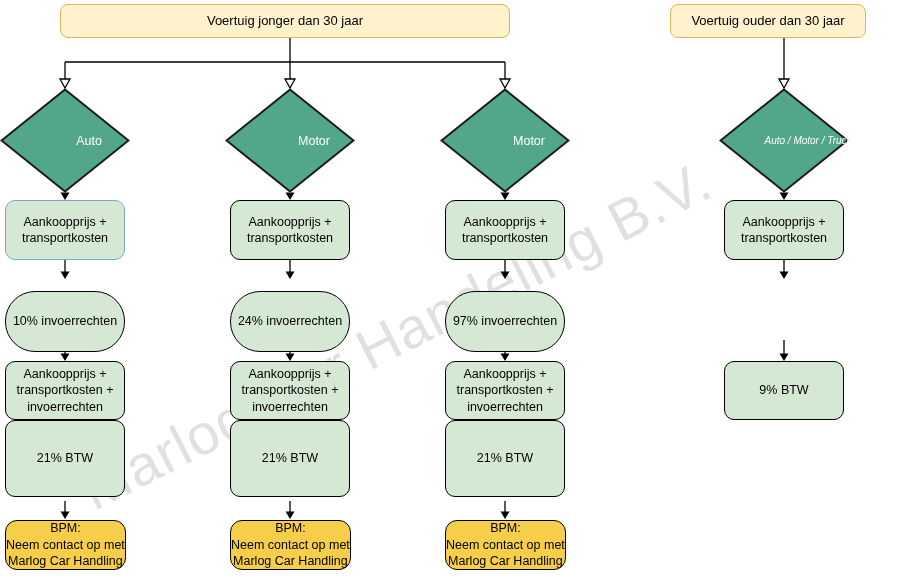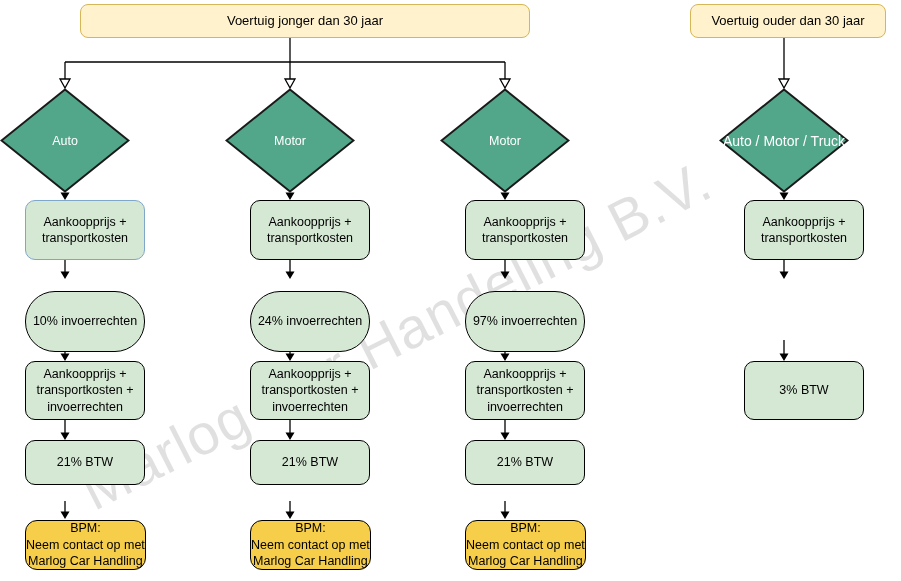--- a/index.html
+++ b/index.html
@@ -11,55 +11,55 @@
     position:absolute;left:88px;top:460px;
     font-size:57px;letter-spacing:1px;white-space:nowrap;
     color:rgba(0,0,0,0.12);
     transform:rotate(-27deg);transform-origin:0 60%;
     z-index:1;pointer-events:none;
   }
   #connectors{position:absolute;left:0;top:0;z-index:2;}
   .node{
     position:absolute;z-index:3;box-sizing:border-box;
     display:flex;align-items:center;justify-content:center;
-    text-align:center;font-size:12.5px;line-height:1.3;margin-left:20px;
+    text-align:center;font-size:12.5px;line-height:1.3;
   }
   .root{
     background:var(--yellow-fill);border:1px solid var(--yellow-border);
     border-radius:8px;font-size:13px;
   }
   .root-young{left:60px;top:4px;width:450px;height:34px;}
   .root-old{left:670px;top:4px;width:196px;height:34px;}
   .pbox{
     background:var(--green-fill);border:1.5px solid #000000;
     border-radius:10px;width:120px;padding:2px;
   }
   .blue-border{border-color:var(--first-box-border);}
   .c1{left:5px;}  .c2{left:230px;} .c3{left:445px;} .c4{left:724px;}
   .r1{top:200px;height:60px;} .r2{top:291px;height:61px;border-radius:30px;}
-  .r3{top:361px;height:59px;} .r4{top:440px;height:45px;}
+  .r3{top:361px;height:59px;} .r4{top:420px;height:77px;}
   .r4b{top:439px;height:61px;} .r5{top:520px;height:50px;}
   .bpm{
     background:var(--bpm-fill);border:1.5px solid #000000;border-radius:12px;
     white-space:pre;line-height:1.35;
   }
   .gray{
     background:var(--gray-fill);border:1.5px solid #4d4d4d;border-radius:10px;
   }
   .diamond{
     position:absolute;z-index:3;width:130px;height:105px;top:88px;
   }
   .diamond svg{position:absolute;left:0;top:0;}
   .d1{left:0px;} .d2{left:225px;} .d3{left:440px;} .d4{left:719px;}
   .diamond .dlabel{
     position:absolute;left:0;top:0;width:100%;height:100%;
     display:flex;align-items:center;justify-content:center;
-    color:#ffffff;font-size:12.5px;text-align:center;
-  }
-  .d4 .dlabel{font-size:14px;}
+    color:#ffffff;font-size:12.5px;text-align:center;padding-left:24px;
+  }
+  .d4 .dlabel{font-size:10px;font-style:italic;}
 </style>
 </head>
 <body>
 
 <div class="canvas">
 
   <div class="watermark">Marlog Car Handeling B.V.</div>
 
   <svg id="connectors" width="901" height="581" viewBox="0 0 901 581">
       <line x1="290" y1="38" x2="290" y2="62" stroke="#000" stroke-width="1.3"></line>
@@ -187,16 +187,16 @@
       <span>21% BTW</span>
     </div>
   <div class="node bpm c3 r5"><span>BPM:
 Neem contact op met
 Marlog Car Handling</span></div>
 
   <div class="node pbox c4 r1">
       <span>Aankoopprijs + transportkosten</span>
     </div>
   <div class="node pbox c4 r3">
-      <span>3% BTW</span>
+      <span>9% BTW</span>
     </div>
 
 </div>
 
 </body></html>

